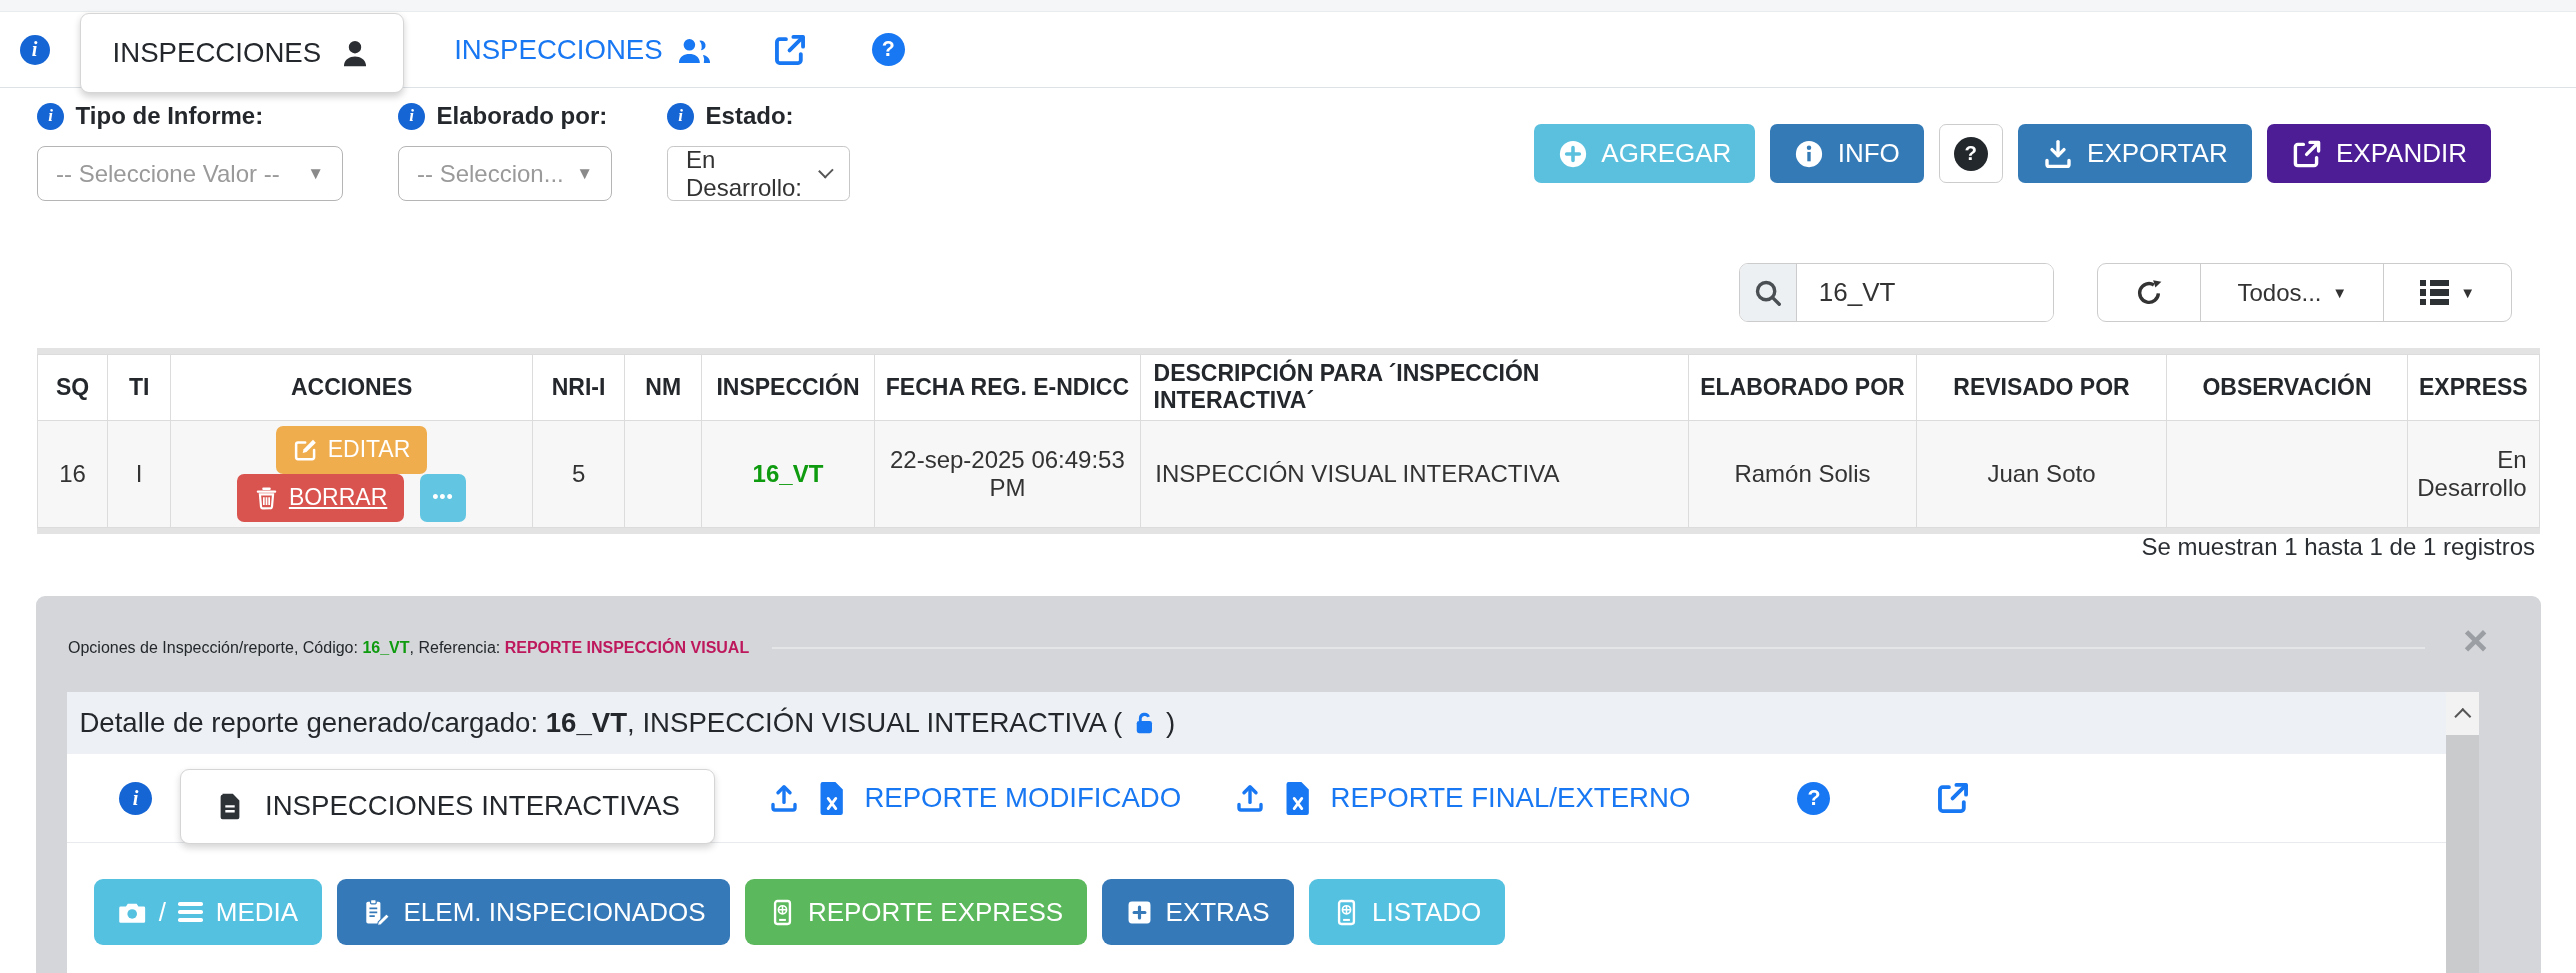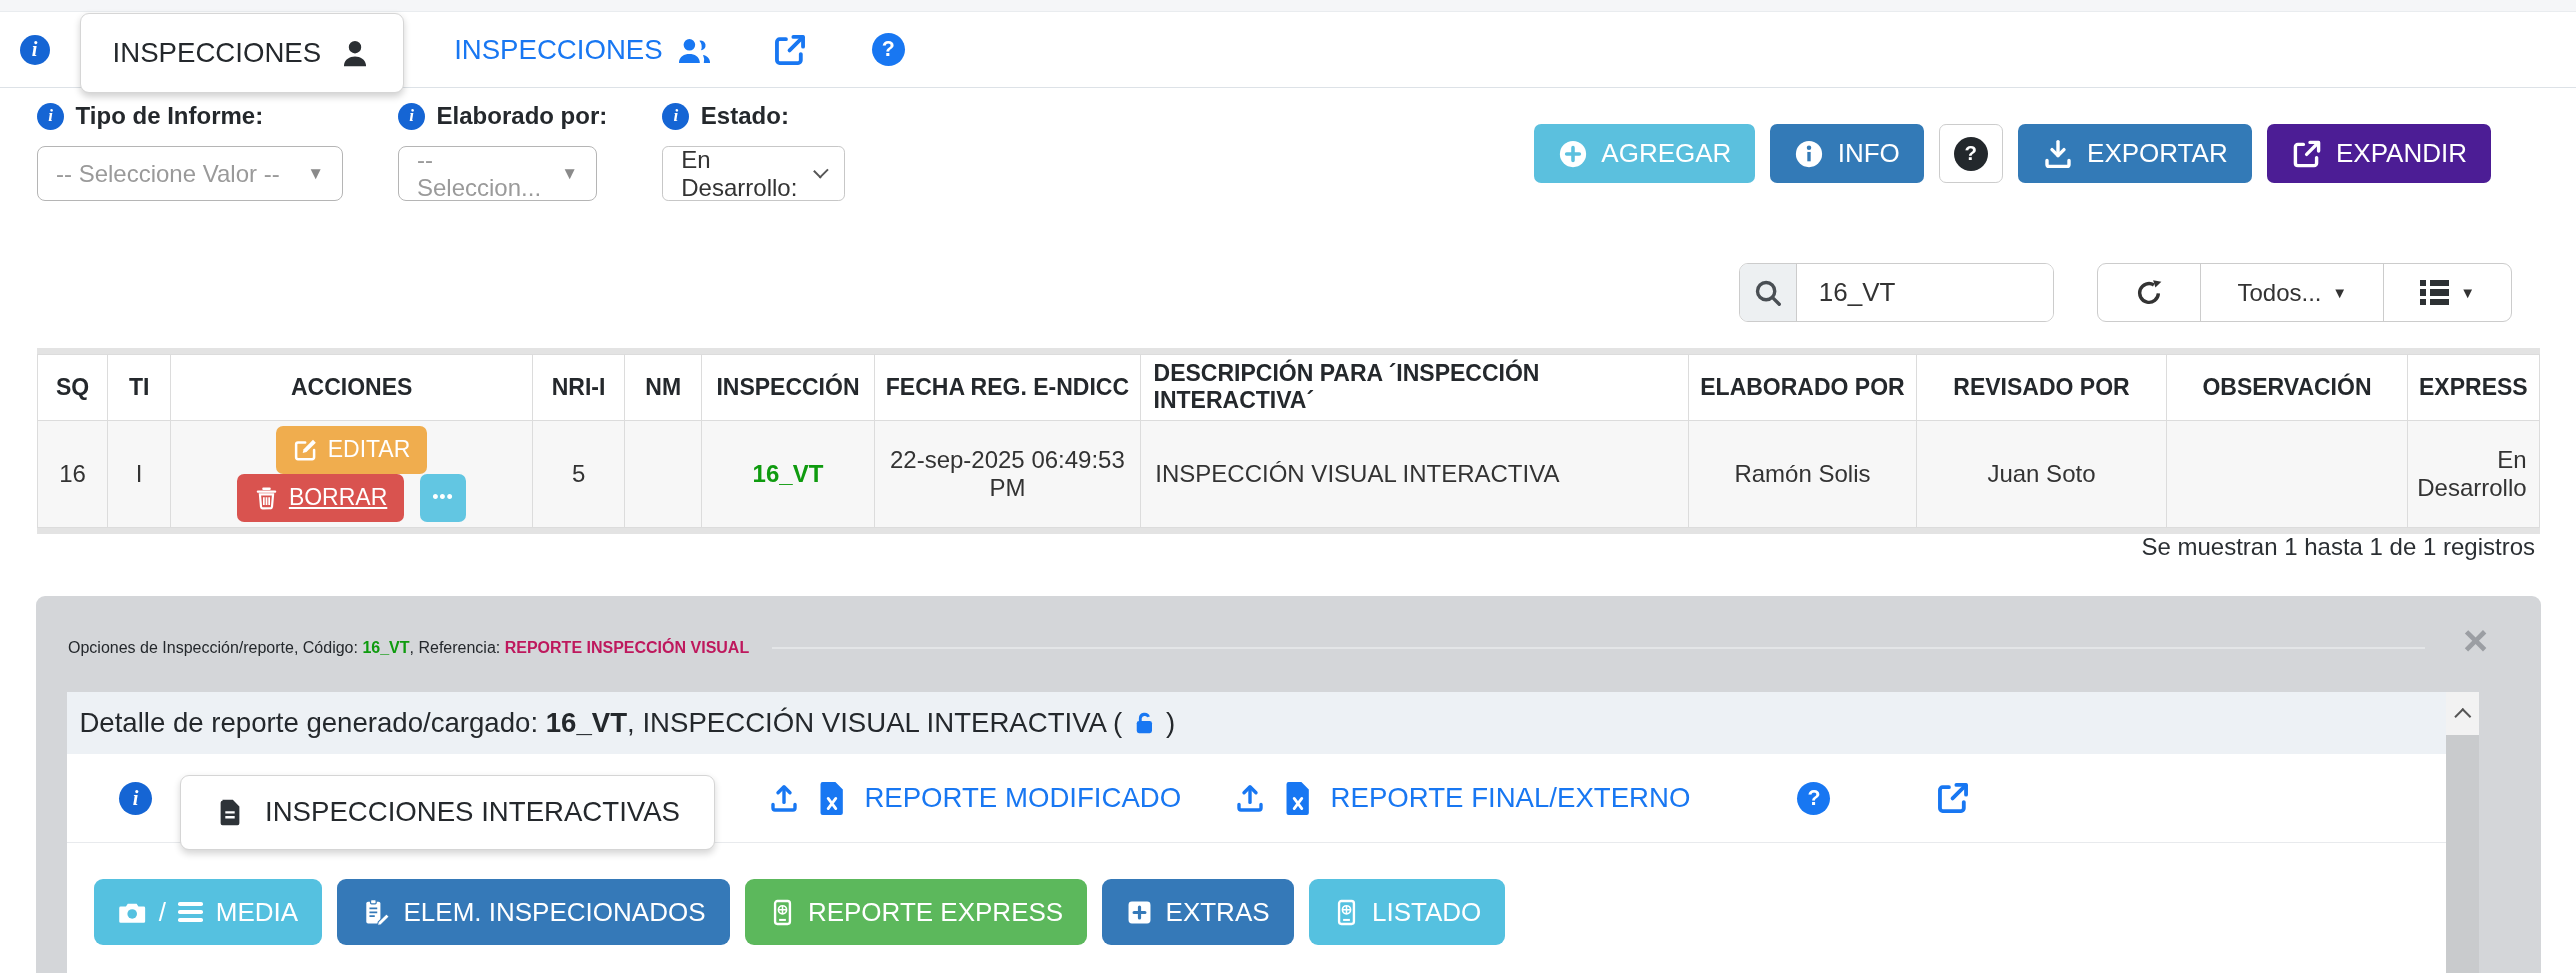--- a/index.html
+++ b/index.html
@@ -42,21 +42,21 @@
   .filters { position: absolute; top: 102px; left: 37px; display: flex; }
   .filter { margin-right: 55px; }
   .filter-label { display: flex; align-items: center; gap: 11.6px; font-weight: bold; font-size: 24px; color: #24282c; }
   .i-sm { width: 27px; height: 27px; font-size: 17px; font-family: "Liberation Serif", serif; font-style: italic; }
   .filter-box {
     margin-top: 16px; border: 0.9px solid #b5b5b5; border-radius: 8px; height: 55px;
     display: flex; align-items: center; justify-content: space-between;
     padding: 0 18px; color: #9a9a9a; font-size: 24px; background: #fff; cursor: pointer;
   }
   .w-tipo { width: 306px; }
-  .w-elab { width: 199px; }
+  .w-elab { width: 214px; }
   .w-estado { width: 183px; color: #333; border-color: #c7c7c7; border-radius: 6.2px; }
   .caret { color: #8a8a8a; font-size: 17px; }
   .chev {
     width: 11.6px; height: 11.6px; border-right: 2.7px solid #555; border-bottom: 2.7px solid #555;
     transform: rotate(45deg); display: inline-block; margin-top: -5.3px;
   }
   .chev-up { transform: rotate(-135deg); margin-top: 7.1px; }
 
   
   .actions { position: absolute; top: 124px; right: 85px; display: flex; gap: 15px; }
@@ -154,21 +154,21 @@
   .inner-tabrow {
     position: relative; height: 89px; border-bottom: 1.8px solid #e8eaed;
     display: flex; align-items: center;
   }
   .i-inner { width: 33px; height: 33px; font-size: 20.4px; margin-left: 52px;
     font-family: "Liberation Serif", serif; font-style: italic; background: #1565d4; }
   .tab-card {
     margin-left: 28.4px; background: #fff; border: 0.9px solid #d5d5d5; border-radius: 9px;
     box-shadow: 0 3.6px 7.1px rgba(0,0,0,.16); height: 75px; padding: 0 34px;
     display: flex; align-items: center; gap: 19.6px; font-size: 27.6px; color: #24282c;
-    position: relative; top: 14px; cursor: pointer;
+    position: relative; top: 8px; cursor: pointer;
   }
   .up-link { display: flex; align-items: center; gap: 18px; margin-left: 53px; cursor: pointer; }
   .up-link .lbl { color: #1877f2; font-size: 27.6px; }
   .q-inner { margin-left: 107px; }
   .ext-inner { margin-left: 105px; color: #1877f2; cursor: pointer; }
   .inner-buttons { display: flex; gap: 15px; margin: 36px 0 0 27px; }
   .pbtn {
     border: none; border-radius: 9px; color: #fff; font-size: 26px; height: 66px;
     display: inline-flex; align-items: center; gap: 12.4px; padding: 0 24px; cursor: pointer;
     font-family: "Liberation Sans", sans-serif;

